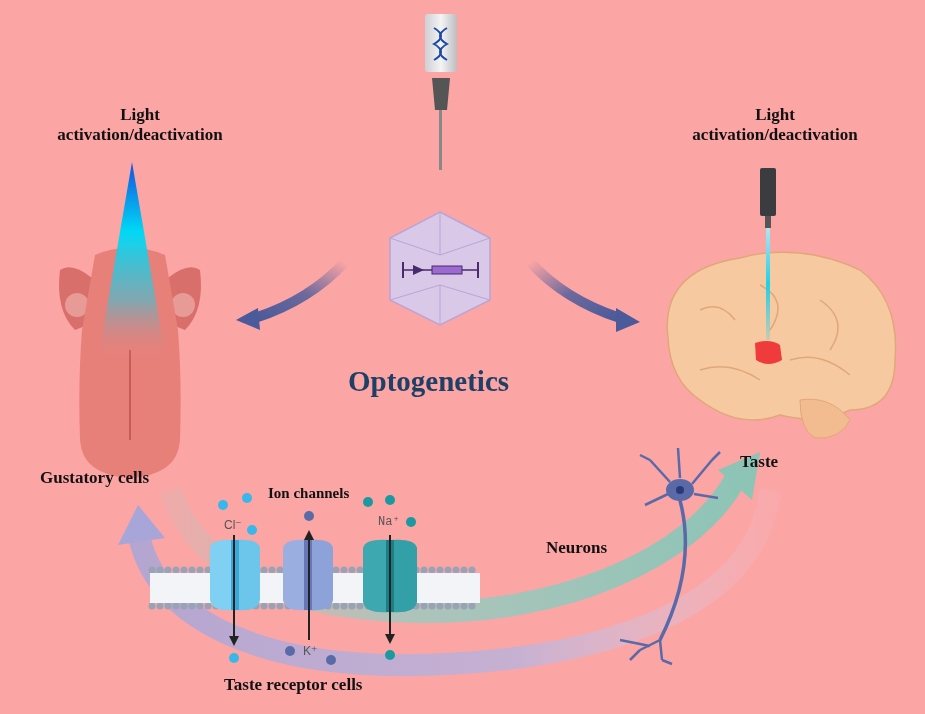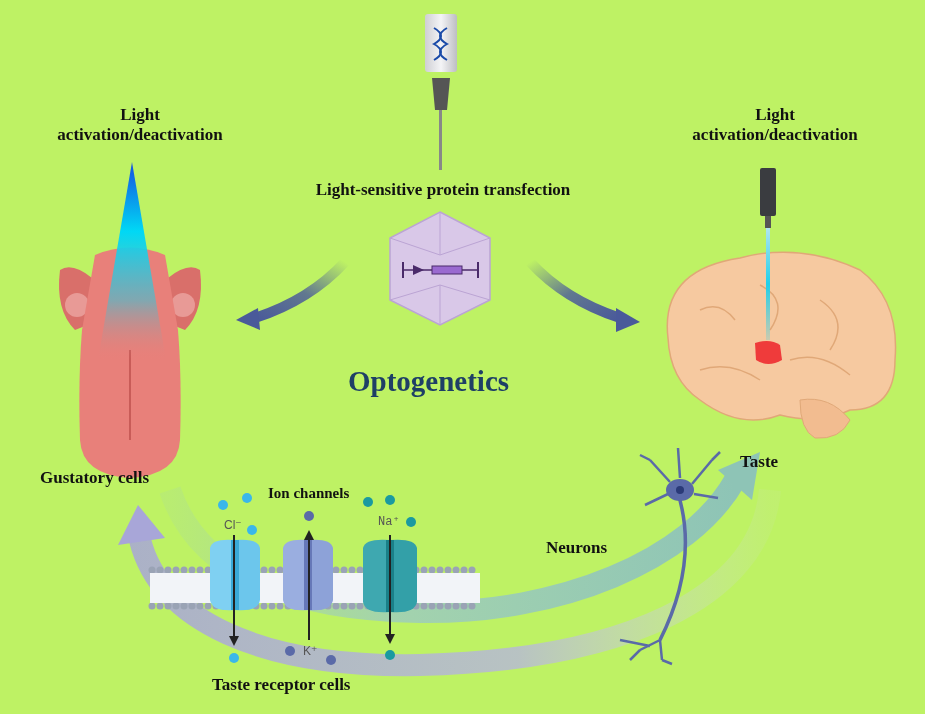--- a/index.html
+++ b/index.html
@@ -1,16 +1,16 @@
 <!DOCTYPE html>
 <html><head>
 <meta charset="utf-8">
 <style>
   html,body{margin:0;padding:0;background:#ffffff;}
-  #canvas{position:relative;width:925px;height:714px;overflow:hidden;background:#bef264;}
+  #canvas{position:relative;width:925px;height:714px;overflow:hidden;background:#fca5a5;}
   .lbl{position:absolute;font-family:"Liberation Serif","DejaVu Serif",serif;font-weight:bold;color:#111;text-align:center;white-space:nowrap;line-height:1.2;}
   .lbl-md{font-size:17px;}
   .ion{position:absolute;font-family:"Liberation Sans","DejaVu Sans",sans-serif;font-size:12px;color:#555;}
   #title{position:absolute;left:348px;top:365px;font-family:"Liberation Serif","DejaVu Serif",serif;font-weight:bold;font-size:29px;color:#1e3f66;}
   svg{position:absolute;left:0;top:0;}
 </style>
 </head>
 <body>
 
 <div id="canvas">
@@ -261,25 +261,24 @@
 </svg>
 
 <div class="lbl lbl-md" style="left:10px;top:105px;width:260px;">
   <div>Light</div>
   <div>activation/deactivation</div>
 </div>
 <div class="lbl lbl-md" style="left:645px;top:105px;width:260px;">
   <div>Light</div>
   <div>activation/deactivation</div>
 </div>
-<div class="lbl lbl-md" style="left:268px;top:180px;width:350px;">Light-sensitive protein transfection</div>
 <div id="title">Optogenetics</div>
 <div class="lbl lbl-md" style="left:40px;top:468px;">Gustatory cells</div>
 <div class="lbl lbl-md" style="left:740px;top:452px;">Taste</div>
 <div class="lbl" style="left:268px;top:484px;font-size:15px;">Ion channels</div>
 <div class="lbl lbl-md" style="left:546px;top:538px;">Neurons</div>
-<div class="lbl lbl-md" style="left:212px;top:675px;">Taste receptor cells</div>
+<div class="lbl lbl-md" style="left:224px;top:675px;">Taste receptor cells</div>
 
 <div class="ion" style="left:224px;top:518px;">Cl⁻</div>
 <div class="ion" style="left:303px;top:644px;">K⁺</div>
 <div class="ion" style="left:378px;top:514px;font-family:Liberation Mono, monospace;">Na⁺</div>
 
 </div>
 
 </body></html>

